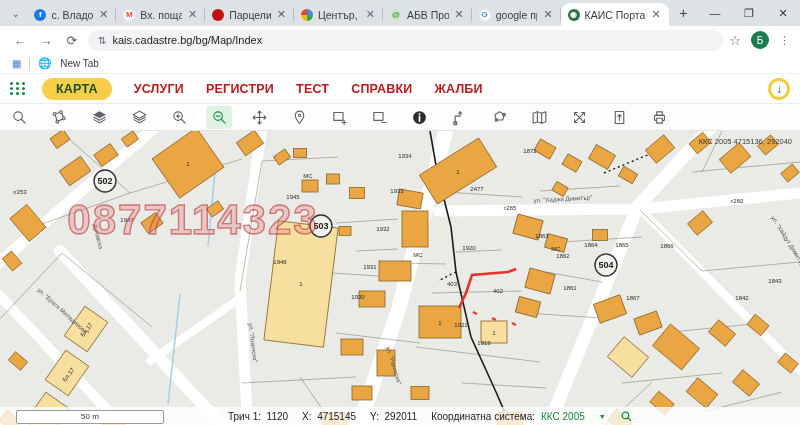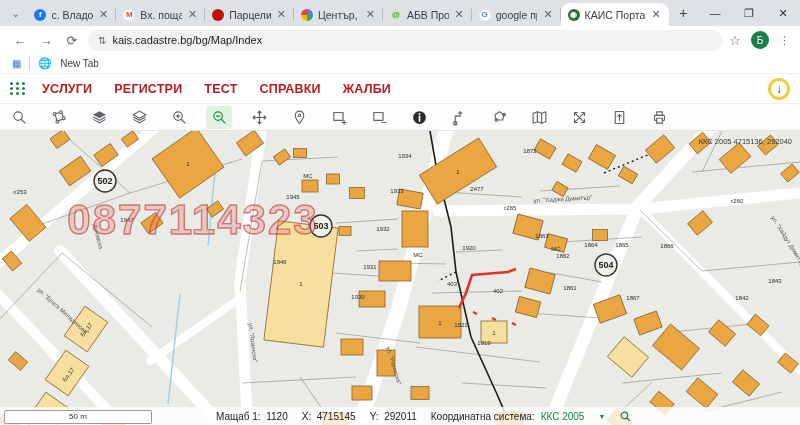--- a/index.html
+++ b/index.html
@@ -60,21 +60,21 @@
   .maptoolbar { height:27px; background:#fdfdfd; display:flex; align-items:center; padding:0 6px; gap:14px;
     border-bottom:1px solid #e3e3e3; }
   .tool { width:26px; height:23px; display:flex; align-items:center; justify-content:center; border-radius:4px; cursor:pointer; }
   .tool.active { background:#dff2e3; }
   .tool svg { width:17px; height:17px; }
 
   
   .map { position:relative; width:800px; height:298px; background:#eaeae7; }
   .map svg.mapsvg { position:absolute; inset:0; }
   .statusbar { position:absolute; left:0; right:0; top:276px; height:19px; background:rgba(255,255,255,.78);
-    display:flex; align-items:center; gap:14px; padding:0 4px; font-size:10px; color:#222; }
+    display:flex; align-items:center; gap:14px; padding:0 16px; font-size:10px; color:#222; }
   .scalebox { width:148px; height:14px; background:#fff; border:1px solid #9a9a9a; border-radius:2px;
     display:flex; align-items:center; justify-content:center; font-size:8px; color:#333; }
   .sb-item { white-space:nowrap; }
   .sb-green { color:#148a3f; font-weight:normal; }
   .sb-caret { color:#148a3f; font-size:7px; }
   .sb-search svg { width:13px; height:13px; vertical-align:-2px; }
   .osm-pill { margin-left:auto; background:#15884d; color:#fff; font-size:8.5px; font-weight:bold;
     padding:2px 8px; border-radius:8px; white-space:nowrap; }
 </style>
 </head>
@@ -157,20 +157,21 @@
         <i></i>
         <i></i>
         <i></i>
         <i></i>
         <i></i>
         <i></i>
         <i></i>
         <i></i>
       </span>
     <span id="navitems" style="display:flex;align-items:center;gap:22px;">
+        <span class="nav-item active">КАРТА</span>
         <span class="nav-item">УСЛУГИ</span>
         <span class="nav-item">РЕГИСТРИ</span>
         <span class="nav-item">ТЕСТ</span>
         <span class="nav-item">СПРАВКИ</span>
         <span class="nav-item">ЖАЛБИ</span>
       </span>
     <span class="dl-circle">↓</span>
   </div>
 
   <div class="maptoolbar" id="tools">
@@ -429,21 +430,21 @@
           <circle cx="606" cy="134" r="11" fill="#f4f2ee" stroke="#333" stroke-width="1.4"></circle>
           <text x="606" y="137" font-size="9" fill="#222" font-family="&quot;Liberation Sans&quot;, sans-serif" font-weight="bold" text-anchor="middle">504</text>
           <text x="193" y="103" font-size="42" fill="rgba(225,120,115,0.30)" font-family="&quot;Liberation Sans&quot;, sans-serif" font-weight="bold" text-anchor="middle" stroke="rgba(186,54,54,0.6)" stroke-width="1.4" letter-spacing="2">0877114323</text>
           <text x="792" y="13" font-size="7.5" fill="#3a3a3a" font-family="&quot;Liberation Sans&quot;, sans-serif" text-anchor="end">ККС 2005 4715136, 292040</text>
         </g>
     </svg>
 
     <div class="statusbar">
       <div class="scalebox">50 m</div>
       <span class="sb-item" style="margin-left:50px;">
-        <span>Мащаб 1:</span>&nbsp;&nbsp;<span>1120</span>
+        <span>Трич 1:</span>&nbsp;&nbsp;<span>1120</span>
       </span>
       <span class="sb-item">
         <span>X:</span>&nbsp;&nbsp;<span>4715145</span>
       </span>
       <span class="sb-item">
         <span>Y:</span>&nbsp;&nbsp;<span>292011</span>
       </span>
       <span class="sb-item">Координатна система:</span>
       <span class="sb-item sb-green" style="margin-left:-8px;">ККС 2005</span>
       <span class="sb-caret">▼</span>

